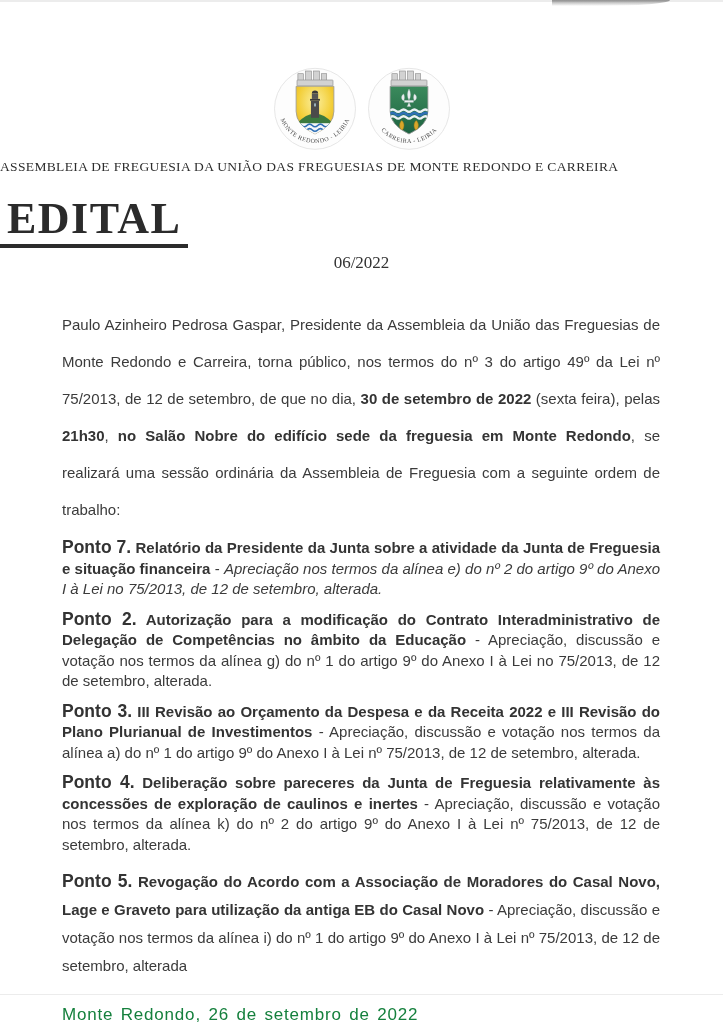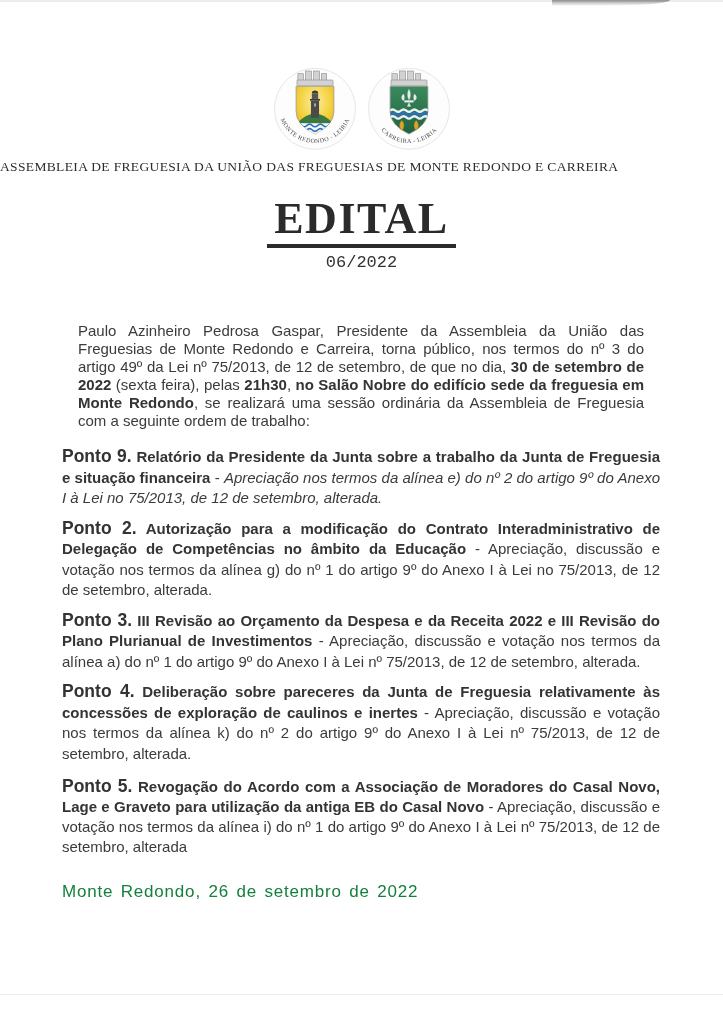--- a/index.html
+++ b/index.html
@@ -12,34 +12,34 @@
     background:linear-gradient(to bottom,rgba(70,70,70,.55),rgba(120,120,120,0));border-radius:0 0 60%/100% 0;}
   .scan-topline{position:absolute;top:0;left:0;width:100%;height:2px;background:rgba(150,150,150,.18);}
   .scan-bottom{position:absolute;top:994px;left:0;width:100%;height:1px;background:#ececec;}
   
   .crest-row{position:absolute;top:62px;left:0;width:100%;display:flex;justify-content:center;gap:4px;}
   .crest{width:90px;height:90px;}
   .crest text{font-family:"Liberation Serif",serif;}
   
   .org-header{position:absolute;top:159px;left:0;width:100%;text-align:left;
     font-family:"Liberation Serif",serif;font-size:13.5px;letter-spacing:.35px;color:#2d2d2d;}
-  .title-wrap{position:absolute;top:196px;left:0;width:100%;text-align:center;}
+  .title-wrap{position:absolute;top:196px;left:0;width:100%;text-align:left;}
   .title-text{display:inline-block;font-family:"Liberation Serif",serif;font-weight:700;
     font-size:44px;line-height:1.05;letter-spacing:1.5px;color:#2b2b2b;
     border-bottom:4px solid #2b2b2b;padding:0 7px 2px;}
   .number{position:absolute;top:253px;left:0;width:100%;text-align:center;
-    font-family:Liberation Mono, monospace;font-size:17px;color:#333;}
+    font-family:Liberation Serif, serif;font-size:17px;color:#333;}
   .quad{position:absolute;top:272px;left:0;width:100%;text-align:center;
     font-family:"Liberation Serif",serif;font-size:11.5px;font-weight:700;color:#333;}
   
   .content{position:absolute;left:62px;top:306px;width:598px;font-size:15px;text-align:justify;}
-  .intro{line-height:18px;margin:16px;}
+  .intro{line-height:37px;margin:0;}
   .points{margin-top:9px;}
   .point{line-height:20.5px;margin:0 0 9px;}
-  .point.wide{line-height:20px;margin-top:12px;}
+  .point.wide{line-height:28px;margin-top:12px;}
   .point-label{font-weight:700;font-size:17.5px;color:#333;}
   .b{font-weight:700;color:#343434;}
   .i{font-style:italic;}
   .place-date{margin-top:25px;font-size:17px;color:#15803d;letter-spacing:.8px;text-align:left;word-spacing:2px;}
   .sig-role{margin-top:19px;text-align:center;font-size:13.5px;color:#3f3f3f;transform:translateX(28px);}
 </style>
 </head>
 <body>
 
 <div class="page">
@@ -137,21 +137,21 @@
   <div class="org-header">ASSEMBLEIA DE FREGUESIA DA UNIÃO DAS FREGUESIAS DE MONTE REDONDO E CARREIRA</div>
 
   <div class="title-wrap">
     <span class="title-text">EDITAL</span>
   </div>
   <div class="number">06/2022</div>
 
   <div class="content">
     <p class="intro"><span>Paulo Azinheiro Pedrosa Gaspar, Presidente da Assembleia da União das Freguesias de Monte Redondo e Carreira, torna público, nos termos do nº 3 do artigo 49º da Lei nº 75/2013, de 12 de setembro, de que no dia, </span><span class="b">30 de setembro de 2022</span><span> (sexta feira), pelas </span><span class="b">21h30</span><span>, </span><span class="b">no Salão Nobre do edifício sede da freguesia em Monte Redondo</span><span>, se realizará uma sessão ordinária da Assembleia de Freguesia com a seguinte ordem de trabalho:</span></p>
     <div class="points">
-  <p class="point"><span class="point-label">Ponto 9.</span><span class="point-title b"> Relatório da Presidente da Junta sobre a trabalho da Junta de Freguesia e situação financeira</span><span class="point-sep"> - </span><span class="point-desc i">Apreciação nos termos da alínea e) do nº 2 do artigo 9º do Anexo I à Lei no 75/2013, de 12 de setembro, alterada.</span></p>
+  <p class="point"><span class="point-label">Ponto 7.</span><span class="point-title b"> Relatório da Presidente da Junta sobre a atividade da Junta de Freguesia e situação financeira</span><span class="point-sep"> - </span><span class="point-desc i">Apreciação nos termos da alínea e) do nº 2 do artigo 9º do Anexo I à Lei no 75/2013, de 12 de setembro, alterada.</span></p>
 
   <p class="point"><span class="point-label">Ponto 2.</span><span class="point-title b"> Autorização para a modificação do Contrato Interadministrativo de Delegação de Competências no âmbito da Educação</span><span class="point-sep"> - </span><span class="point-desc">Apreciação, discussão e votação nos termos da alínea g) do nº 1 do artigo 9º do Anexo I à Lei no 75/2013, de 12 de setembro, alterada.</span></p>
 
   <p class="point"><span class="point-label">Ponto 3.</span><span class="point-title b"> III Revisão ao Orçamento da Despesa e da Receita 2022 e III Revisão do Plano Plurianual de Investimentos</span><span class="point-sep"> - </span><span class="point-desc">Apreciação, discussão e votação nos termos da alínea a) do nº 1 do artigo 9º do Anexo I à Lei nº 75/2013, de 12 de setembro, alterada.</span></p>
 
   <p class="point"><span class="point-label">Ponto 4.</span><span class="point-title b"> Deliberação sobre pareceres da Junta de Freguesia relativamente às concessões de exploração de caulinos e inertes</span><span class="point-sep"> - </span><span class="point-desc">Apreciação, discussão e votação nos termos da alínea k) do nº 2 do artigo 9º do Anexo I à Lei nº 75/2013, de 12 de setembro, alterada.</span></p>
 
   <p class="point wide"><span class="point-label">Ponto 5.</span><span class="point-title b"> Revogação do Acordo com a Associação de Moradores do Casal Novo, Lage e Graveto para utilização da antiga EB do Casal Novo</span><span class="point-sep"> - </span><span class="point-desc">Apreciação, discussão e votação nos termos da alínea i) do nº 1 do artigo 9º do Anexo I à Lei nº 75/2013, de 12 de setembro, alterada</span></p>
 </div>
     <div class="place-date">Monte Redondo, 26 de setembro de 2022</div>

